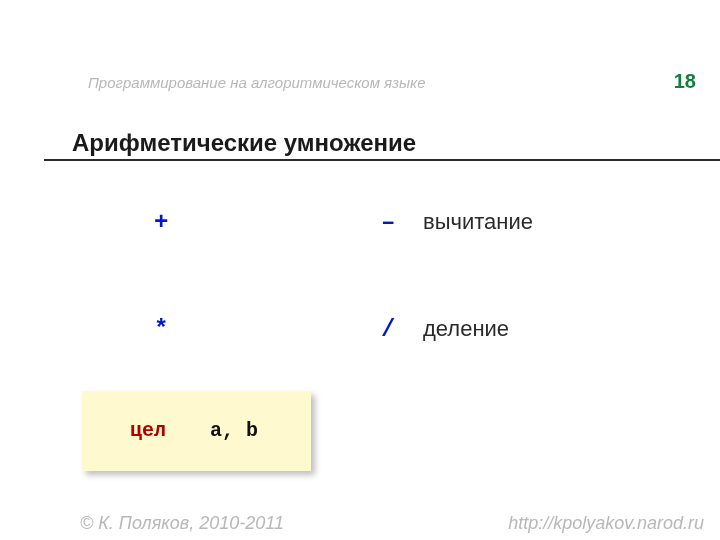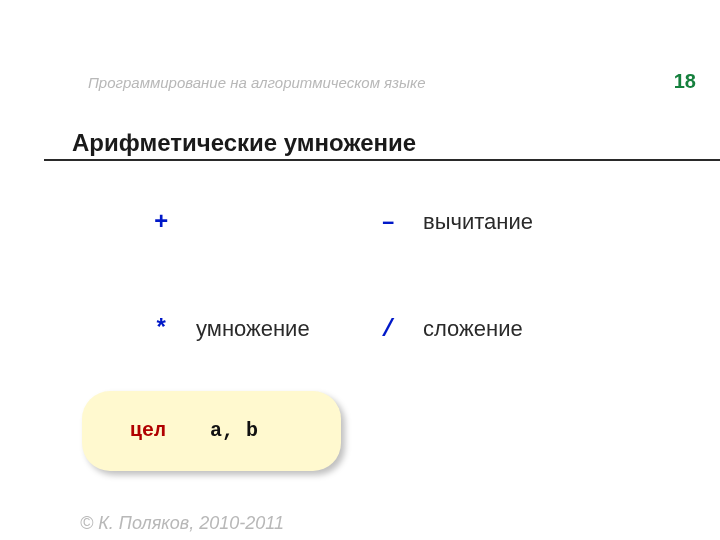--- a/index.html
+++ b/index.html
@@ -52,30 +52,29 @@
     color: #0018c8;
     font-family: "Courier New", monospace;
     font-weight: bold;
     font-size: 24px;
     display: inline-block;
     width: 22px;
   }
   .op-label { margin-left: 4px; }
   .codebox {
     margin: 16px 0 0 50px;
-    width: 259px;
+    width: 229px;
     background: #fff9cf;
     padding: 10px 14px 10px 16px;
     box-shadow: 4px 4px 6px rgba(0,0,0,0.25);
     font-family: "Courier New", monospace;
     font-size: 20px;
     font-weight: bold;
     line-height: 1.4;
     color: #111;
-    border-radius: 28px;
   }
   .kw { color: #b00000; }
   .op { color: #0018c8; }
   .num { color: #008800; }
   .footer {
     position: absolute;
     bottom: 6px;
     left: 0; right: 0;
     display: flex;
     justify-content: space-between;
@@ -101,28 +100,28 @@
       <span class="op-sym">+</span>
     </div>
     <div class="op-cell">
       <span class="op-sym">–</span>
       <span class="op-label">вычитание</span>
     </div>
   </div>
   <div class="op-row">
     <div class="op-cell left">
       <span class="op-sym">*</span>
-      <span class="op-label">умножение</span>
     </div>
     <div class="op-cell">
       <span class="op-sym">/</span>
-      <span class="op-label">сложение</span>
+      <span class="op-label">деление</span>
     </div>
   </div>
 </div>
 
 <div class="codebox">
   <div><span class="kw">цел</span><span> a, b</span></div>
 </div>
 
 <div class="footer">
   <span>© К. Поляков, 2010-2011</span>
+  <span>http://kpolyakov.narod.ru</span>
 </div>
 
 </body></html>

